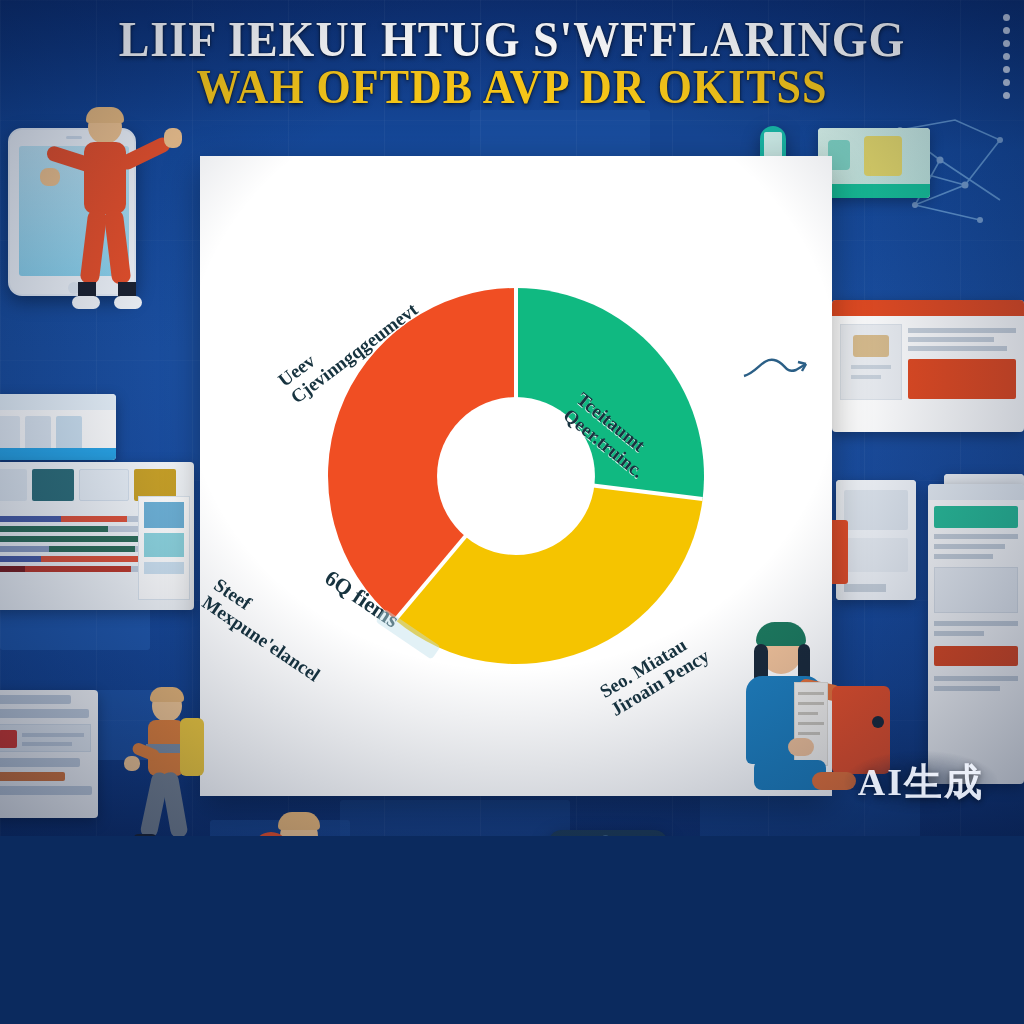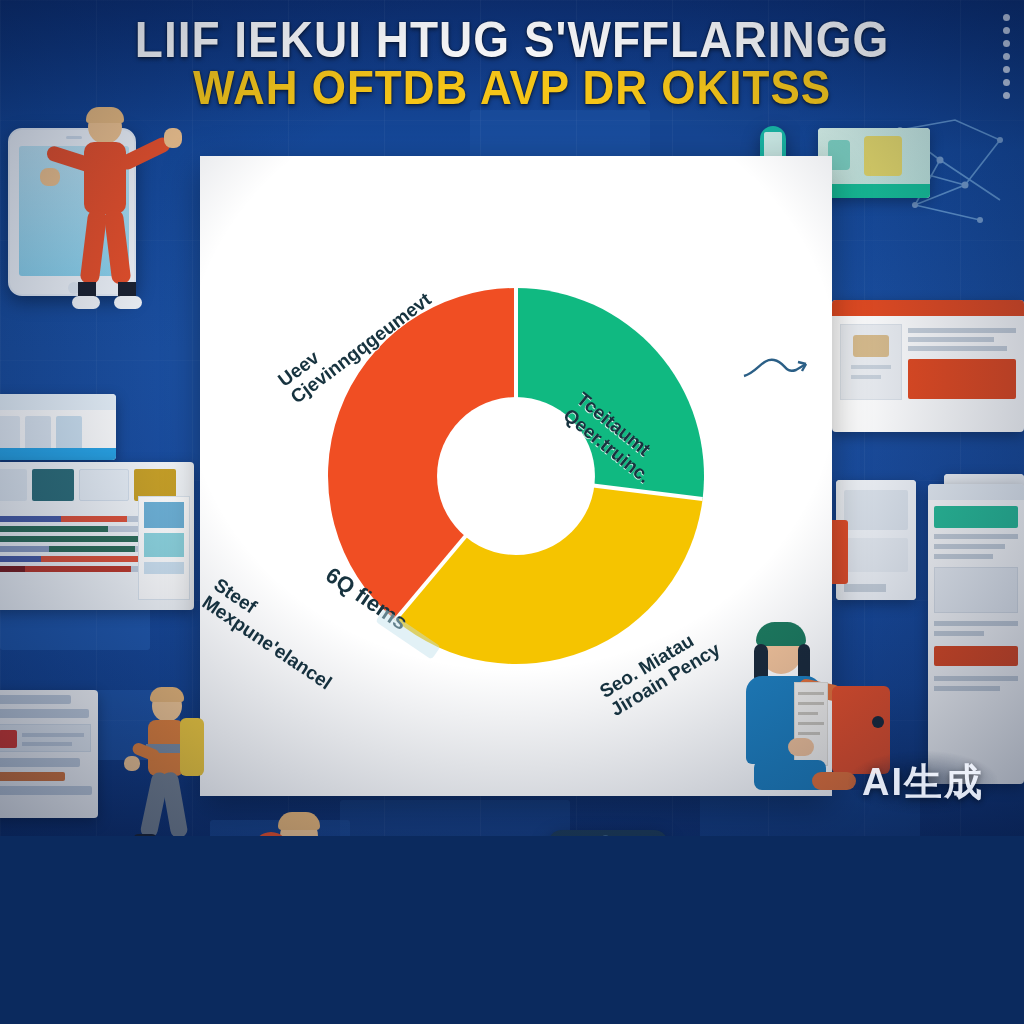--- a/index.html
+++ b/index.html
@@ -1,20 +1,20 @@
 <!DOCTYPE html>
 <html><head>
 <meta charset="utf-8">
 <title>App Dev Donut Chart Poster</title>
 <style>
   html,body{margin:0;padding:0;background:#0b2a5e;}
   *{box-sizing:border-box;}
   .stage{
     position:relative;width:1024px;height:836px;overflow:hidden;
-    font-family:Liberation Sans, sans-serif;
+    font-family:Liberation Serif, serif;
     background:#0f172a;
   }
 
   
   .bg-base{
     position:absolute;inset:0;
     background:
       linear-gradient(180deg,#0d2f72 0%, #164a9c 18%, #1b4fa0 42%, #1a4da0 62%, #174695 82%, #10306f 100%);
   }
   .bg-blocks{position:absolute;inset:0;opacity:.55;}

